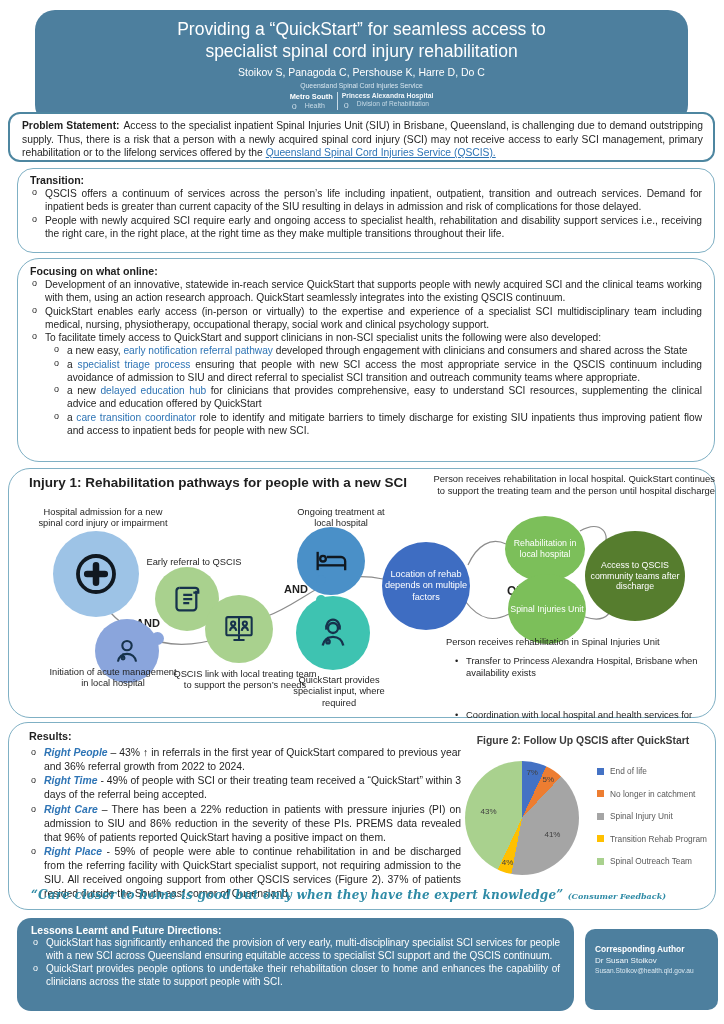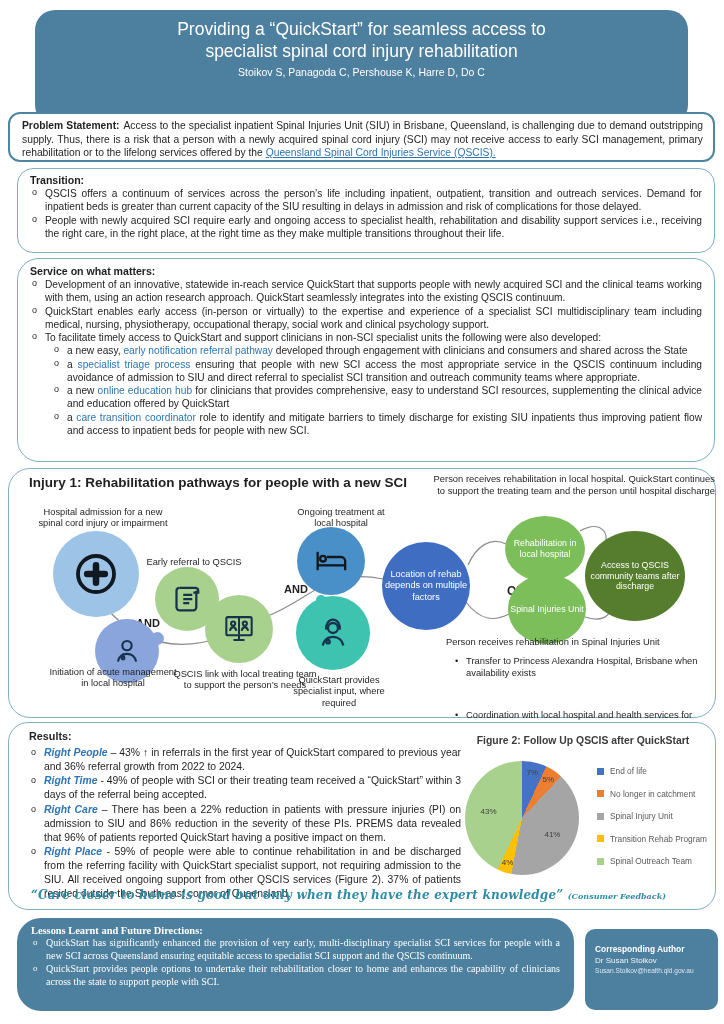--- a/index.html
+++ b/index.html
@@ -76,58 +76,72 @@
   #figure2{position:absolute;left:448px;top:12px;width:252px;height:150px;}
   .fig2-title{text-align:center;font-weight:bold;font-size:10.4px;color:#3b3b3b;}
   .pie{position:absolute;left:8px;top:26px;width:114px;height:114px;border-radius:50%;}
   .pie-label{position:absolute;font-size:8px;color:#404040;transform:translate(-50%,-50%);}
   .legend{position:absolute;left:140px;top:31px;}
   .legend-item{display:flex;align-items:center;margin-bottom:12.5px;}
   .swatch{width:7px;height:7px;margin-right:6px;flex:none;}
   .legend-label{font-size:8.3px;color:#595959;white-space:nowrap;}
 
   
-  #lessons{left:17px;top:918px;width:557px;height:93px;border-radius:24px;padding:7px 14px 4px 14px;font-family:Liberation Serif, serif;}
+  #lessons{left:17px;top:918px;width:557px;height:93px;border-radius:14px;padding:7px 14px 4px 14px;}
   #lessons .sec-head{color:#fff;font-size:10.4px;}
   #lessons .b{color:#fff;font-size:10px;line-height:1.29;}
   #lessons .b::before{color:#fff;}
   #author-box{left:585px;top:929px;width:133px;height:81px;border-radius:10px;padding:15px 8px 8px 10px;text-align:left;}
   .author-head{font-weight:bold;font-size:8.4px;color:#fff;}
   .author-name{font-size:8px;color:#f0f6fa;margin-top:2px;}
   .author-email{font-size:6.6px;color:#d9e7f0;margin-top:2px;}
 </style>
 </head>
 <body>
 
 <div class="panel solid" id="header">
   <div class="header-title">
     <div>Providing a “QuickStart” for seamless access to</div>
     <div>specialist spinal cord injury rehabilitation</div>
   </div>
   <div class="header-authors">Stoikov S, Panagoda C, Pershouse K, Harre D, Do C</div>
+  <div class="org">
+    <div>Queensland Spinal Cord Injuries Service</div>
+    <div class="org-row">
+      <div class="org-left">
+        <div class="t">Metro South</div>
+        <div class="b">Health</div>
+      </div>
+      <div class="org-divider"></div>
+      <div class="org-right">
+        <div class="t">Princess Alexandra Hospital</div>
+        <div class="b">Division of Rehabilitation</div>
+      </div>
+    </div>
+  </div>
 </div>
 
 <div class="panel" id="problem">
   <span class="inline-head">Problem Statement:</span><span>Access to the specialist inpatient Spinal Injuries Unit (SIU) in Brisbane, Queensland, is challenging due to demand outstripping supply. Thus, there is a risk that a person with a newly acquired spinal cord injury (SCI) may not receive access to early SCI management, primary rehabilitation or to the lifelong services offered by the </span><a class="link">Queensland Spinal Cord Injuries Service (QSCIS).</a>
 </div>
 
 <div class="panel" id="background">
   <div class="sec-head">Transition:</div>
   <div class="b">QSCIS offers a continuum of services across the person’s life including inpatient, outpatient, transition and outreach services. Demand for inpatient beds is greater than current capacity of the SIU resulting in delays in admission and risk of complications for those delayed.</div>
   <div class="b">People with newly acquired SCI require early and ongoing access to specialist health, rehabilitation and disability support services i.e., receiving the right care, in the right place, at the right time as they make multiple transitions throughout their life.</div>
 </div>
 
 <div class="panel" id="focusing">
-  <div class="sec-head">Service on what matters:</div>
+  <div class="sec-head">Focusing on what online:</div>
   <div class="b">Development of an innovative, statewide in-reach service QuickStart that supports people with newly acquired SCI and the clinical teams working with them, using an action research approach. QuickStart seamlessly integrates into the existing QSCIS continuum.</div>
   <div class="b">QuickStart enables early access (in-person or virtually) to the expertise and experience of a specialist SCI multidisciplinary team including medical, nursing, physiotherapy, occupational therapy, social work and clinical psychology support.</div>
   <div class="b">To facilitate timely access to QuickStart and support clinicians in non-SCI specialist units the following were also developed:</div>
   <div class="b b2"><span>a new easy, </span><span class="hl">early notification referral pathway</span><span> developed through engagement with clinicians and consumers and shared across the State</span></div>
   <div class="b b2"><span>a </span><span class="hl">specialist triage process</span><span> ensuring that people with new SCI access the most appropriate service in the QSCIS continuum including avoidance of admission to SIU and direct referral to specialist SCI transition and outreach community teams where appropriate.</span></div>
-  <div class="b b2"><span>a new </span><span class="hl">online education hub</span><span> for clinicians that provides comprehensive, easy to understand SCI resources, supplementing the clinical advice and education offered by QuickStart</span></div>
+  <div class="b b2"><span>a new </span><span class="hl">delayed education hub</span><span> for clinicians that provides comprehensive, easy to understand SCI resources, supplementing the clinical advice and education offered by QuickStart</span></div>
   <div class="b b2"><span>a </span><span class="hl">care transition coordinator</span><span> role to identify and mitigate barriers to timely discharge for existing SIU inpatients thus improving patient flow and access to inpatient beds for people with new SCI.</span></div>
 </div>
 
 <div class="panel" id="figure1">
   <svg id="fig1-connectors" viewBox="0 0 708 250" fill="none" stroke="#8c8c8c" stroke-width="1.2">
     <path d="M 98 140 C 132 178 172 182 214 168"></path>
     <path d="M 256 148 C 300 132 318 98 374 110"></path>
     <path d="M 459 96 C 468 76 482 68 497 75"></path>
     <path d="M 571 62 C 592 50 603 65 594 80"></path>
     <path d="M 456 132 C 472 153 486 152 500 145"></path>

